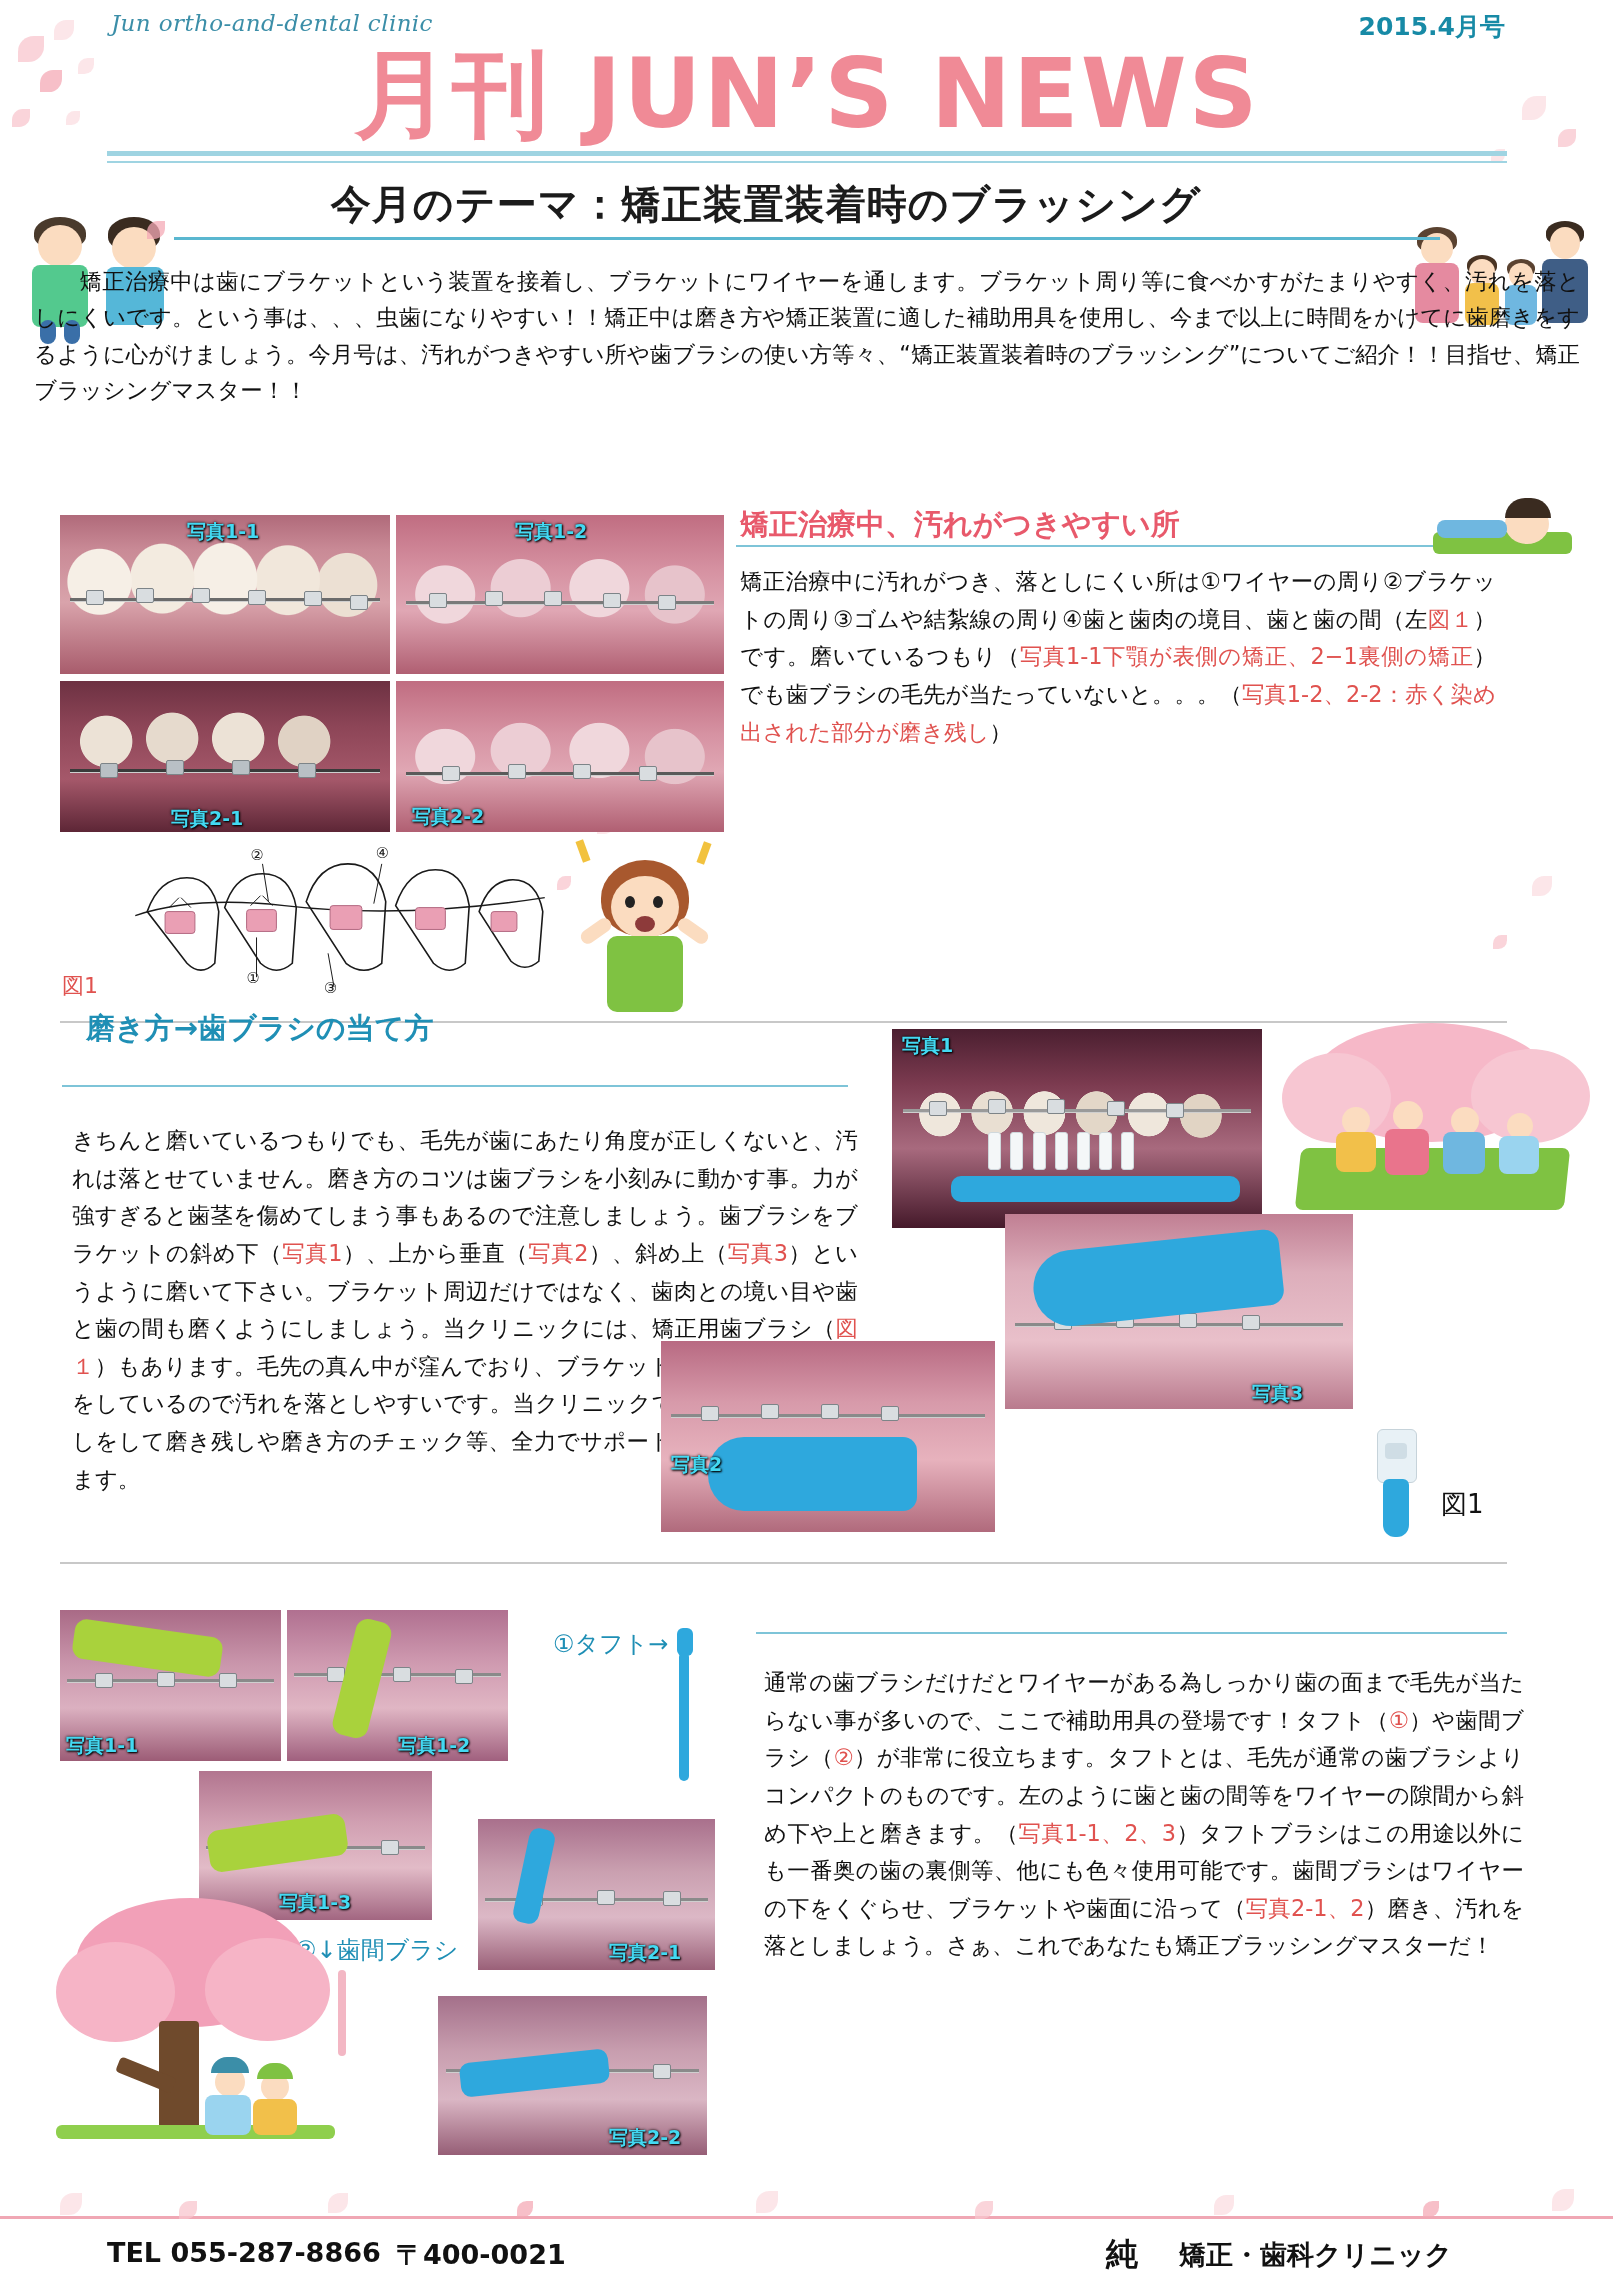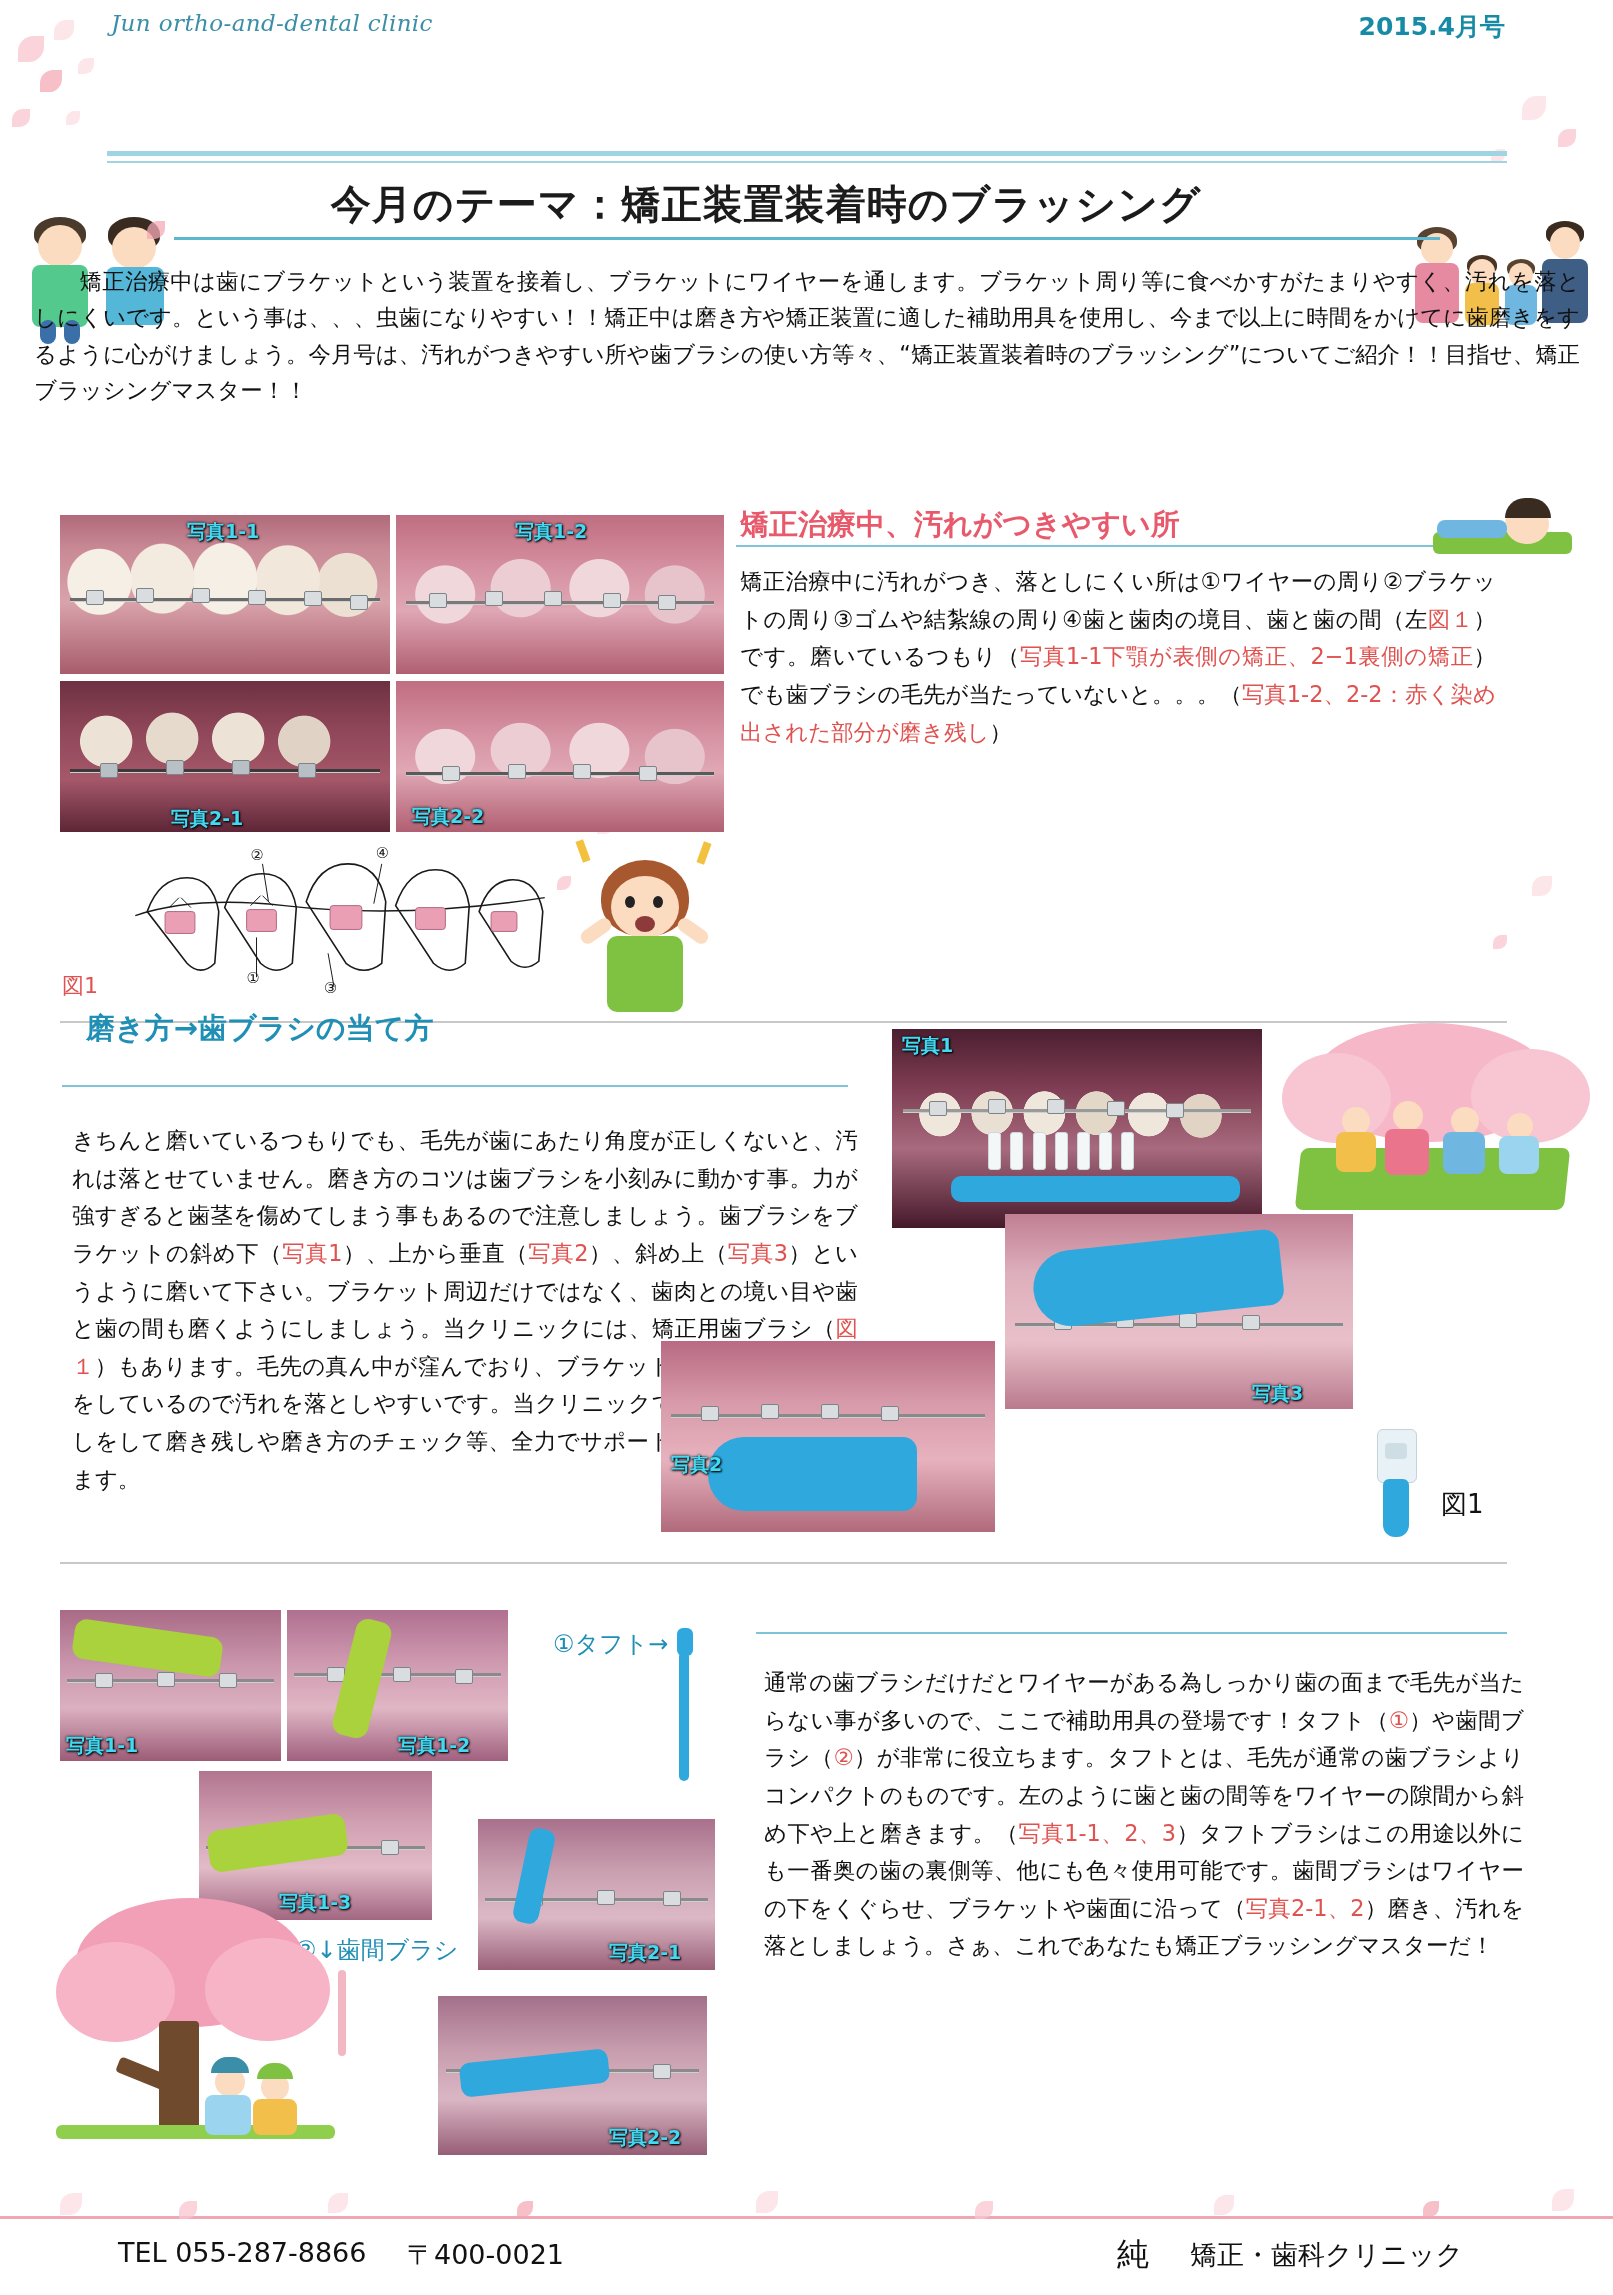--- a/index.html
+++ b/index.html
@@ -113,22 +113,22 @@
   .brush-handle{position:absolute;background:#2ea8dd;border-radius:10px;}
   .bristle{position:absolute;background:#f4f7f8;border-radius:3px;border:1px solid #cfd8dc;}
   .green-brush{position:absolute;background:#a9d23c;border-radius:12px;}
 
   
   .fig1-box{position:absolute;left:117px;top:575px;width:388px;height:139px;}
 
   
   .footer-rule{position:absolute;left:0;right:0;bottom:76px;height:3px;background:#f0a7b4;}
   .footer{
-    position:absolute;left:11px;right:0;bottom:10px;height:62px;
-    font-size:27px;font-weight:normal;color:#111;
+    position:absolute;left:0;right:0;bottom:10px;height:62px;
+    font-size:27px;font-weight:bold;color:#111;
   }
   .footer .f-tel{position:absolute;left:107px;top:14px;}
   .footer .f-zip{position:absolute;left:396px;top:14px;}
   .footer .f-addr{position:absolute;left:617px;top:14px;}
   .footer .f-jun{position:absolute;left:1106px;top:10px;font-size:32px;}
   .footer .f-clinic{position:absolute;left:1179px;top:14px;color:#111;}
 
   
   .kid{position:absolute;}
   .k-head{position:absolute;border-radius:50%;background:#fbdcc0;}
@@ -152,20 +152,23 @@
   <div class="petal" style="left:1558px;top:129px;width:18px;height:18px;"></div>
   <div class="petal lt" style="left:1491px;top:149px;width:14px;height:14px;"></div>
   <div class="petal lt" style="left:597px;top:816px;width:18px;height:18px;"></div>
   <div class="petal" style="left:557px;top:876px;width:14px;height:14px;"></div>
   <div class="petal lt" style="left:637px;top:955px;width:16px;height:16px;"></div>
   <div class="petal lt" style="left:1532px;top:876px;width:20px;height:20px;"></div>
   <div class="petal" style="left:1493px;top:935px;width:14px;height:14px;"></div>
 
   <div class="clinic-name">Jun ortho-and-dental clinic</div>
   <div class="issue-date">2015.4月号</div>
+  <div class="masthead">
+    <div class="mast-text">月刊 JUN’S NEWS</div>
+  </div>
   <div class="rule-thick"></div>
   <div class="rule-thin"></div>
 
   <div class="kid" style="left:16px;top:217px;width:179px;height:129px;">
     <div class="k-hair" style="left:18px;top:0px;width:52px;height:32px;"></div>
     <div class="k-head" style="left:22px;top:8px;width:44px;height:42px;"></div>
     <div class="k-body" style="left:16px;top:48px;width:56px;height:62px;background:#53c98e;"></div>
     <div class="k-body" style="left:24px;top:103px;width:16px;height:24px;background:#3a6fa8;"></div>
     <div class="k-body" style="left:48px;top:103px;width:16px;height:24px;background:#3a6fa8;"></div>
     <div class="k-hair" style="left:92px;top:0px;width:52px;height:34px;background:#3a2b20;"></div>

